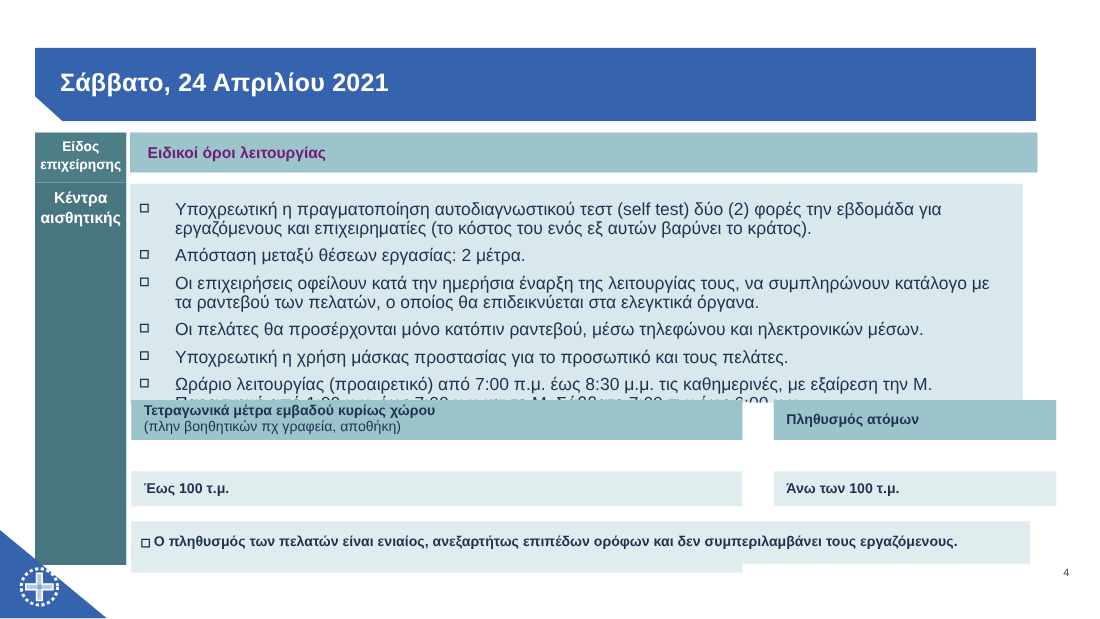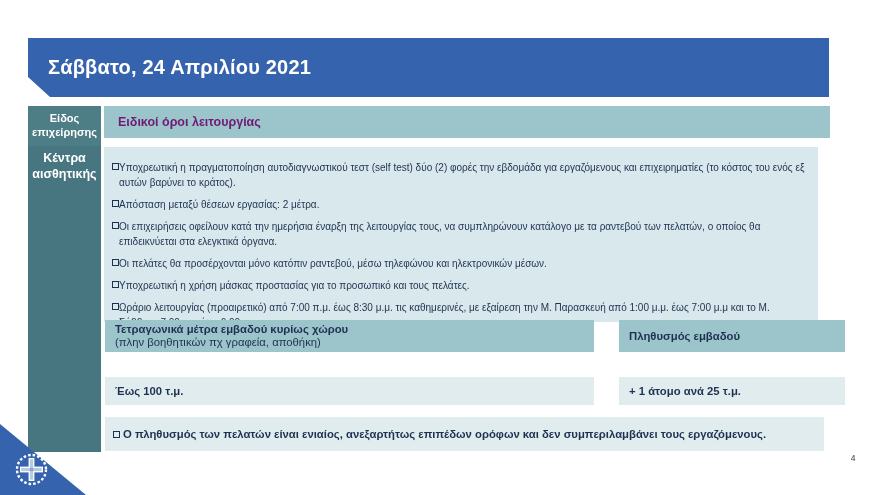--- a/index.html
+++ b/index.html
@@ -30,21 +30,21 @@
   .category-box {
     position:absolute; left:28px; top:146px; width:73px; height:306px;
     background:#477680; color:#ffffff; font-weight:bold; font-size:12.5px;
     display:flex; align-items:flex-start; justify-content:center; text-align:center; line-height:1.3;
     padding:4px;
   }
   .content-panel {
     position:absolute; left:104px; top:147px; width:714px; height:175px;
     background:#d9e8ec; padding:13px 12px 0 8px; overflow:hidden;
   }
-  .bullet { display:flex; gap:0; font-size:10px; line-height:15px; margin-bottom:7px; color:#1e3150; }
+  .bullet { display:flex; gap:21px; font-size:14px; line-height:15px; margin-bottom:7px; color:#1e3150; }
   .sq {
     flex:none; width:7px; height:7px; border:1.5px solid #1e3150; margin-top:3px;
     background:transparent;
   }
   .si-table {
     position:absolute; left:105px; top:320px; width:719px;
     display:grid; grid-template-columns:489px 226px; column-gap:4px; row-gap:3px;gap:25px;
   }
   .si-table .th {
     background:#9cc5cb; min-height:31px; padding:3px 10px; font-size:11.3px;
@@ -119,27 +119,30 @@
       <span>Ωράριο λειτουργίας (προαιρετικό) από 7:00 π.μ. έως 8:30 μ.μ. τις καθημερινές, με εξαίρεση την Μ. Παρασκευή από 1:00 μ.μ. έως 7:00 μ.μ και το Μ. Σάββατο 7:00 π.μ έως 6:00 μ.μ</span>
     </div>
   </div>
 
   <div class="si-table">
     <div class="th">
       <span class="l1">Τετραγωνικά μέτρα εμβαδού κυρίως χώρου</span>
       <span class="l2">(πλην βοηθητικών πχ γραφεία, αποθήκη)</span>
     </div>
     <div class="th">
-      <span class="l1">Πληθυσμός εμβαδού</span>
+      <span class="l1">Πληθυσμός ατόμων</span>
     </div>
 
     <div class="td">
       <span>Έως 100 τ.μ.</span>
     </div>
 
+    <div class="td">
+      <span>Άνω των 100 τ.μ.</span>
+    </div>
     <div class="td">
       <span>+ 1 άτομο ανά 25 τ.μ.</span>
     </div>
   </div>
 
   <div class="note-row">
     <span class="sq"></span>
     <span>Ο πληθυσμός των πελατών είναι ενιαίος, ανεξαρτήτως επιπέδων ορόφων και δεν συμπεριλαμβάνει τους εργαζόμενους.</span>
   </div>
 

